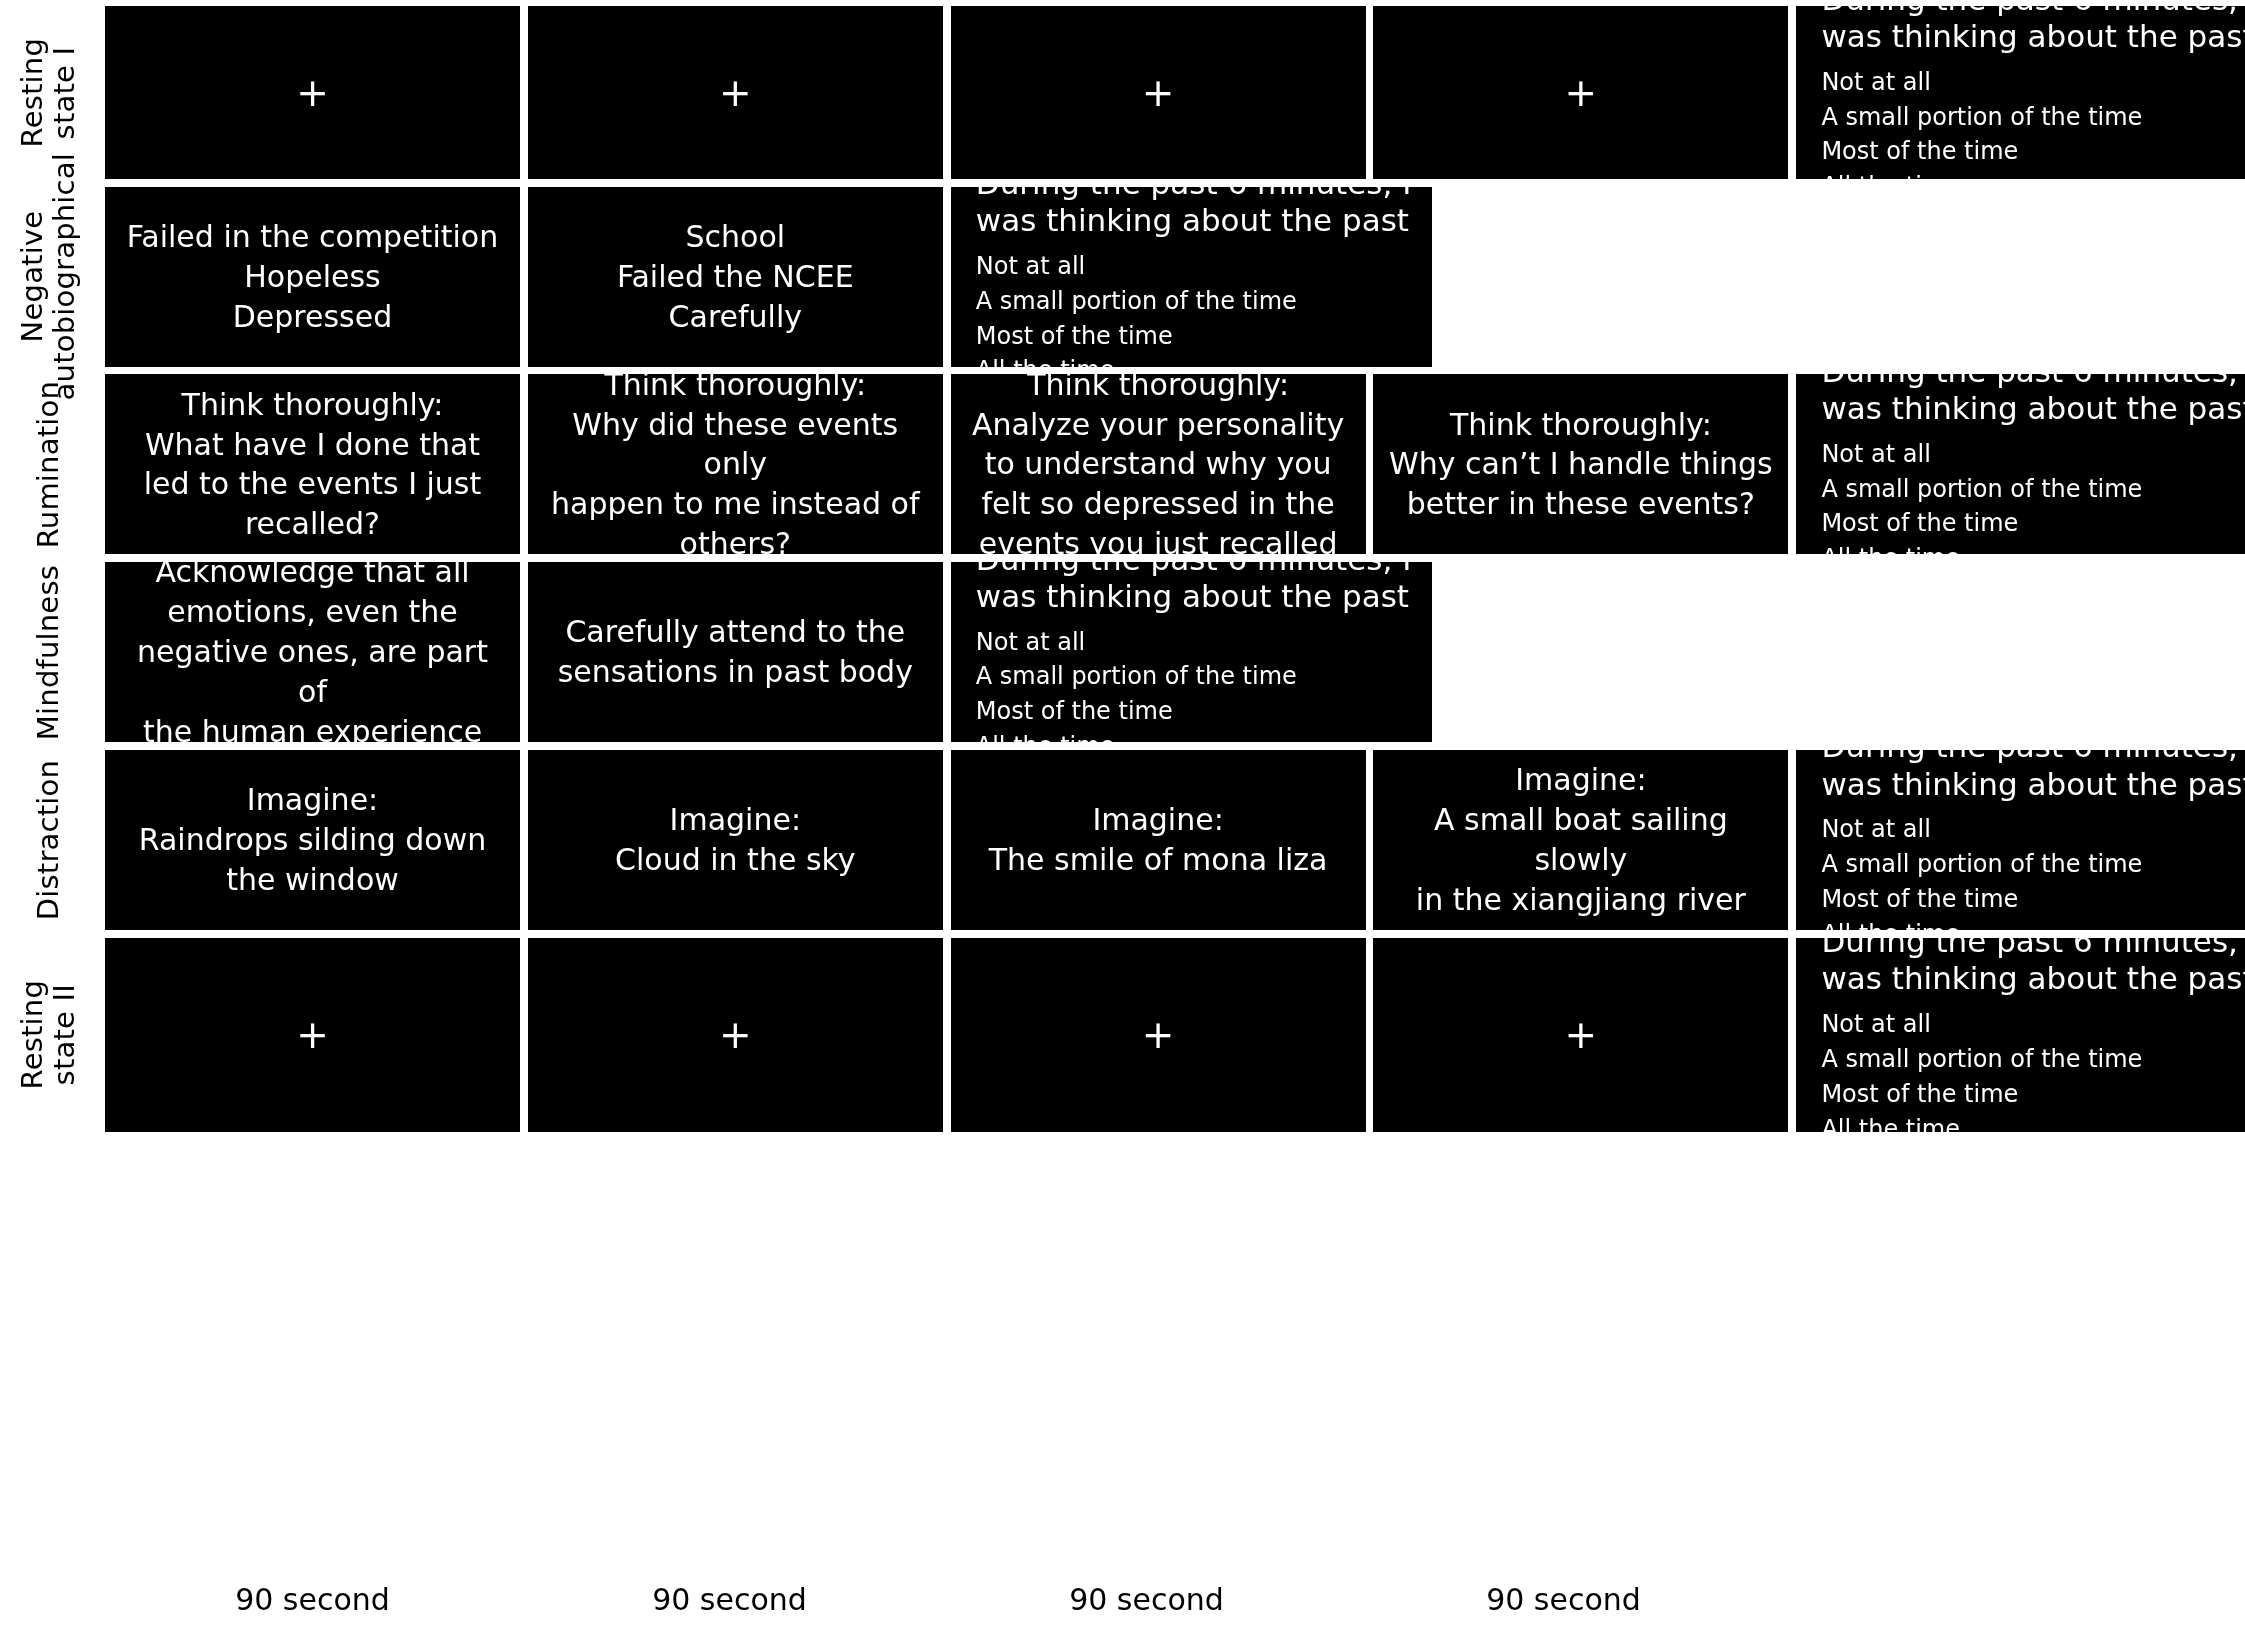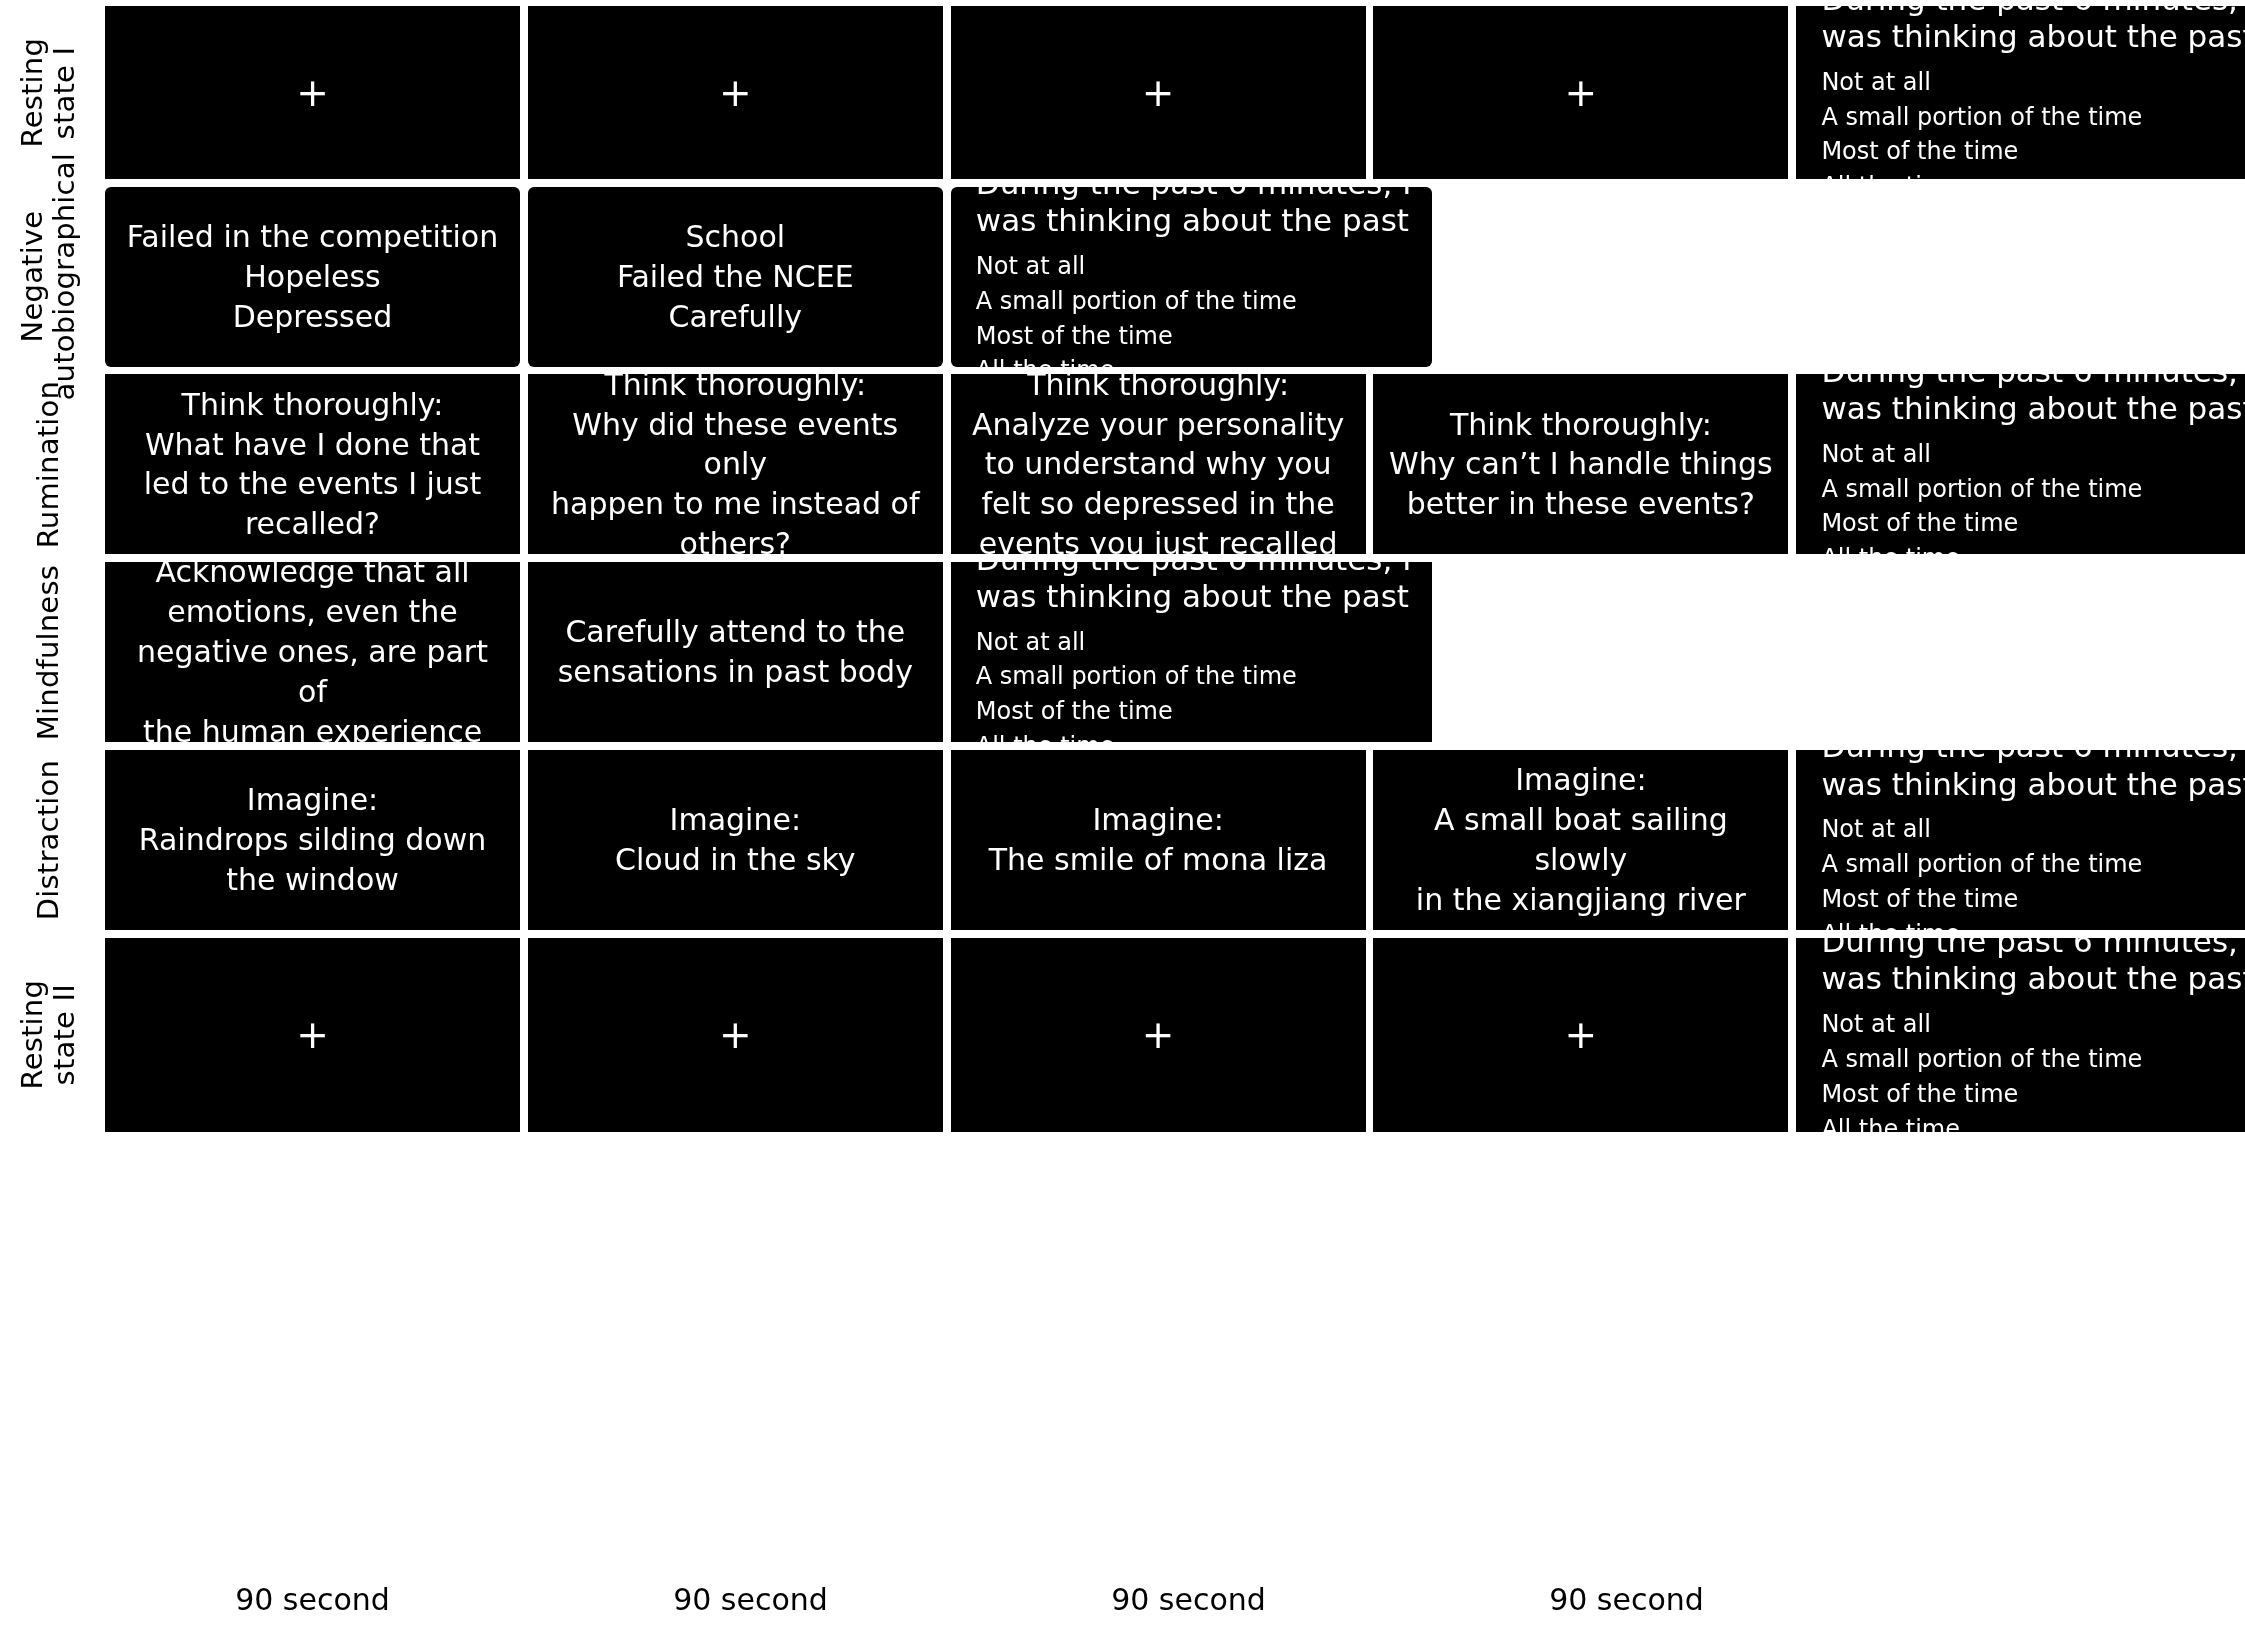--- a/index.html
+++ b/index.html
@@ -87,33 +87,33 @@
     text-align: left;
     white-space: pre-line;
     margin-bottom: 9.7px;
   }
   .probe-option {
     font-size: 24px;
     line-height: 1.45;
     text-align: right;
   }
   .r1 .cell { height: 173px; }
-  .r2 .cell { height: 180px; border-radius: 6px; }
+  .r2 .cell { height: 180px; }
   .r3 .cell { height: 180px; }
   .r4 .cell { height: 180px; }
   .r5 .cell { height: 180px; }
   .r6 .cell { height: 194px; }
 
   .footer {
     position: absolute;
     left: 105px;
     top: 1582px;
     width: 2129px;
     display: flex;
-    gap: 23px;
+    gap: 2px;
   }
   .footer .dur {
     flex: 0 0 415px;
     text-align: center;
     font-size: 30px;
     color: #000;
   }
   .footer .spacer { flex: 0 0 481px; }
 </style>
 </head>

